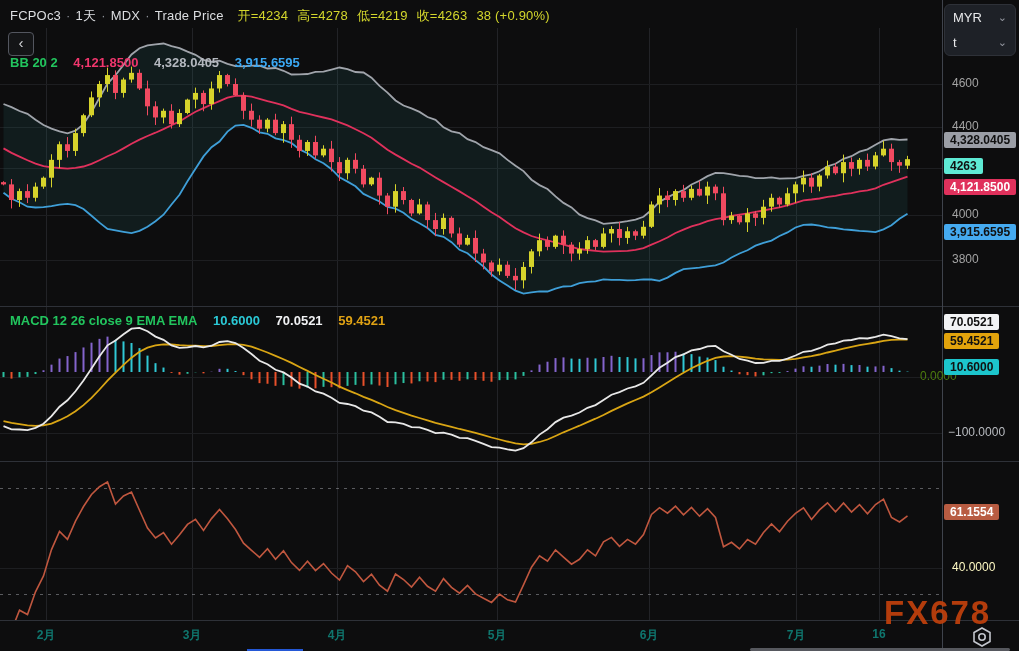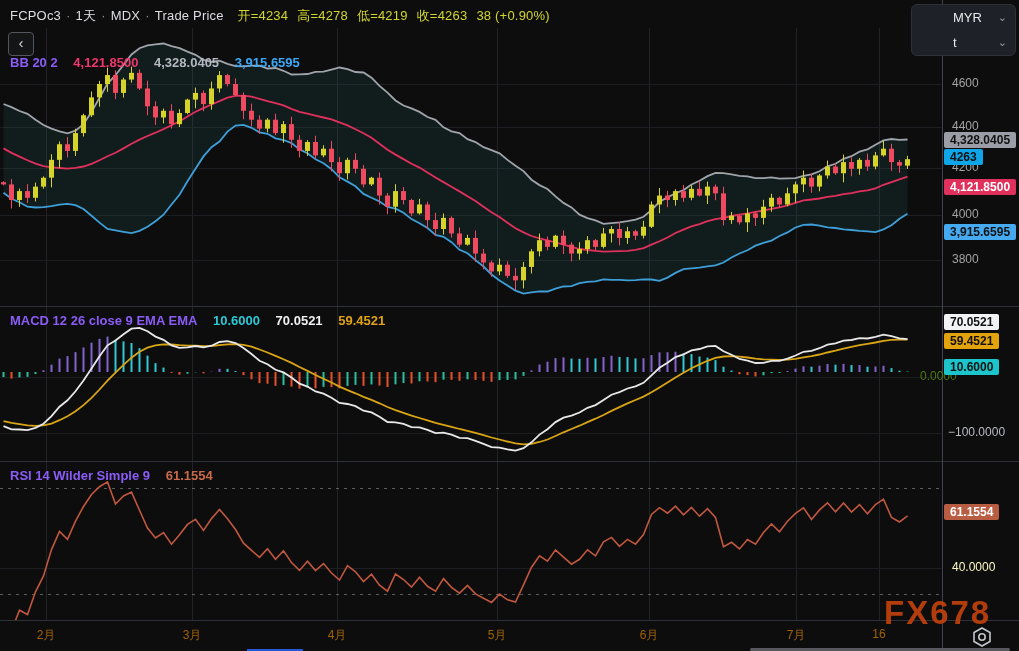--- a/index.html
+++ b/index.html
@@ -13,30 +13,30 @@
   #symbol-row .vals{color:#d3d62c;margin-left:10px;}
   #symbol-row .vals span{margin-right:9px;}
   
   #back-btn{left:8px;top:32px;width:24px;height:22px;border:1px solid #53565f;border-radius:4px;
     background:#141517;color:#d6d8db;font-size:15px;line-height:20px;text-align:center;cursor:pointer;}
   
   .legend{font-size:13px;color:#e2e4e7;}
   #bb-legend{left:10px;top:55px;}
   #macd-legend{left:10px;top:313px;}
   #rsi-legend{left:10px;top:468px;}
-  .legend b{font-weight:bold;color:#8b5cf6;}
+  .legend b{font-weight:bold;color:#22c55e;}
   .legend .v{margin-left:12px;font-weight:bold;}
   
-  #unit-box{right:3px;top:4px;width:70px;background:#1e2127;border:1px solid #2e3138;border-radius:6px;z-index:7;padding-left:33px;}
+  #unit-box{right:3px;top:4px;width:70px;background:#1e2127;border:1px solid #2e3138;border-radius:6px;z-index:7;}
   .unit-row{display:flex;align-items:center;justify-content:space-between;height:25px;padding:0 8px;cursor:pointer;color:#e8e9eb;font-size:13px;}
   .unit-row .chev{color:#9598a1;font-size:11px;}
   
   .tick{position:absolute;z-index:4;font-size:12px;color:#a3a3a3;}
   .badge{position:absolute;z-index:6;font-size:12px;font-weight:bold;border-radius:2px;padding:1px 6px;}
-  .tlabel{position:absolute;z-index:4;font-size:12px;font-weight:normal;color:#a16207;transform:translateX(-50%);}
+  .tlabel{position:absolute;z-index:4;font-size:12px;font-weight:bold;color:#0f766e;transform:translateX(-50%);}
   
   #watermark{left:884px;top:594px;z-index:6;font-size:33px;font-weight:bold;color:#c2410c;letter-spacing:2px;opacity:.92;}
   #settings-icon{position:absolute;left:968px;top:625px;z-index:7;cursor:pointer;}
   #blue-strip{position:absolute;left:247px;top:649px;width:56px;height:2px;background:#2458d6;z-index:6;}
   #hscrollbar{position:absolute;left:750px;top:648px;width:260px;height:3px;background:#56585e;border-radius:2px;z-index:6;cursor:pointer;}
 </style>
 </head>
 <body>
 
 <div id="stage">
@@ -442,24 +442,20 @@
     <span class="v" style="color:#f0366d">4,121.8500</span>
     <span class="v" style="color:#b4b8bf">4,328.0405</span>
     <span class="v" style="color:#3ba9f5">3,915.6595</span>
   </div>
   <div id="macd-legend" class="overlay legend">
     <b>MACD 12 26 close 9 EMA EMA</b>
     <span class="v" style="color:#2bc9d6">10.6000</span>
     <span class="v" style="color:#f0f1f3">70.0521</span>
     <span class="v" style="color:#e0a214">59.4521</span>
   </div>
-  <div id="rsi-legend" class="overlay legend">
-    <b>RSI 14 Wilder Simple 9</b>
-    <span class="v" style="color:#c96a4a">61.1554</span>
-  </div>
 
   <div id="unit-box" class="overlay">
     <div class="unit-row">
       <span>MYR</span>
       <span class="chev">⌄</span>
     </div>
     <div class="unit-row">
       <span>t</span>
       <span class="chev">⌄</span>
     </div>
@@ -468,21 +464,21 @@
   <div id="labels">
       <div class="tick" style="left: 952px; top: 76px;">4600</div>
       <div class="tick" style="left: 952px; top: 119px;">4400</div>
       <div class="tick" style="left: 952px; top: 160px;">4200</div>
       <div class="tick" style="left: 952px; top: 207px;">4000</div>
       <div class="tick" style="left: 952px; top: 252px;">3800</div>
       <div class="tick" style="left: 920px; top: 369px; color: #4d7c0f;">0.0000</div>
       <div class="tick" style="left: 948px; top: 425px; color: rgb(185, 188, 193);">−100.0000</div>
       <div class="tick" style="left: 952px; top: 560px; color: #fef9c3;">40.0000</div>
       <div class="badge" style="left: 944px; top: 132px; background: rgb(155, 158, 166); color: rgb(17, 17, 17);">4,328.0405</div>
-      <div class="badge" style="left: 944px; top: 149px; background: #0ea5e9; color: rgb(17, 17, 17);">4263</div>
+      <div class="badge" style="left: 944px; top: 158px; background: #5eead4; color: rgb(17, 17, 17);">4263</div>
       <div class="badge" style="left: 944px; top: 179px; background: rgb(224, 49, 92); color: rgb(255, 255, 255);">4,121.8500</div>
       <div class="badge" style="left: 944px; top: 224px; background: rgb(69, 170, 240); color: rgb(17, 17, 17);">3,915.6595</div>
       <div class="badge" style="left: 944px; top: 314px; background: rgb(242, 243, 245); color: rgb(17, 17, 17);">70.0521</div>
       <div class="badge" style="left: 944px; top: 333px; background: rgb(226, 163, 12); color: rgb(17, 17, 17);">59.4521</div>
       <div class="badge" style="left: 944px; top: 359px; background: rgb(28, 197, 204); color: rgb(17, 17, 17);">10.6000</div>
       <div class="badge" style="left: 944px; top: 504px; background: rgb(184, 92, 66); color: rgb(255, 255, 255);">61.1554</div>
       <div class="tlabel" style="left: 46px; top: 627px;">2月</div>
       <div class="tlabel" style="left: 192px; top: 627px;">3月</div>
       <div class="tlabel" style="left: 337px; top: 627px;">4月</div>
       <div class="tlabel" style="left: 497px; top: 627px;">5月</div>

